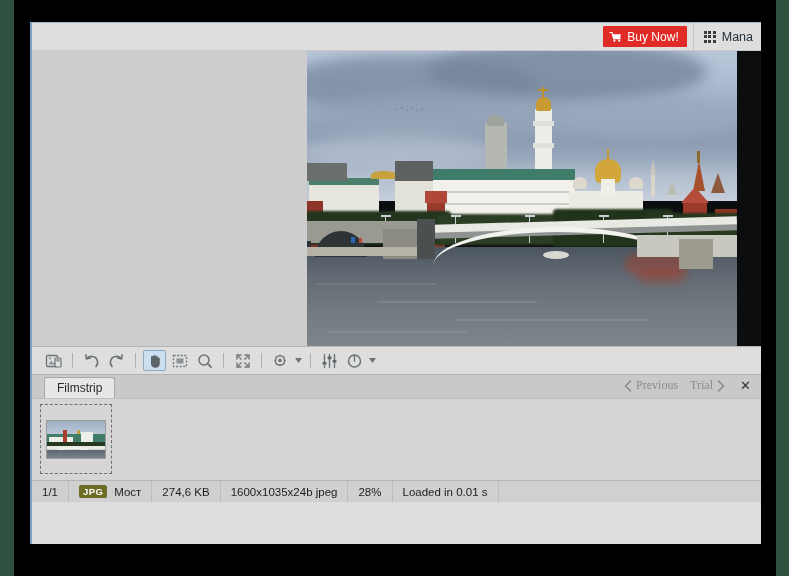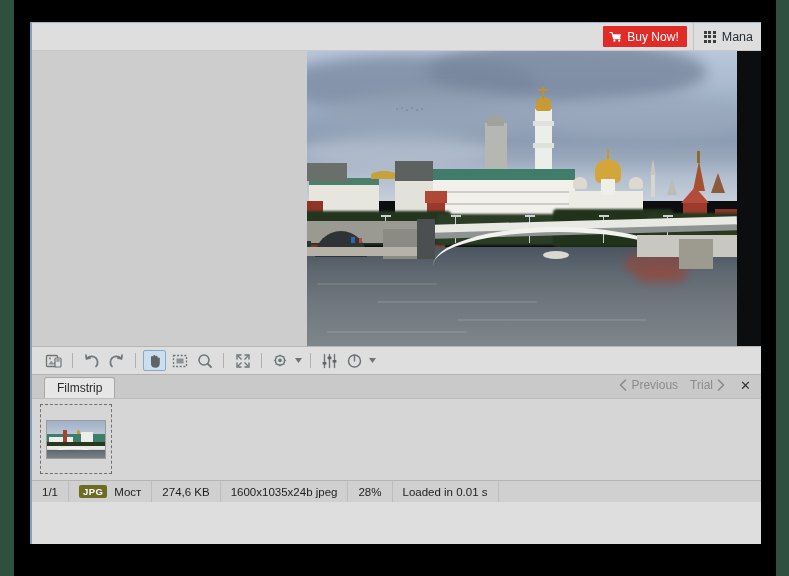--- a/index.html
+++ b/index.html
@@ -259,21 +259,21 @@
     box-sizing: border-box;
   }
   .fs-nav {
     position: absolute;
     right: 36px; top: 3px;
     display: flex; align-items: center;
     gap: 4px;
     font-size: 12px;
     color: #8b8b8b;
   }
-  .fs-nav span { cursor: pointer; }
+  .fs-nav span { cursor: pointer; font-family: Liberation Serif, serif; }
   .fs-close {
     position: absolute;
     right: 8px; top: 3px;
     width: 15px; height: 15px;
     display: flex; align-items: center; justify-content: center;
     font-size: 13px;
     color: #333;
     cursor: pointer;
   }
   .fs-body {

